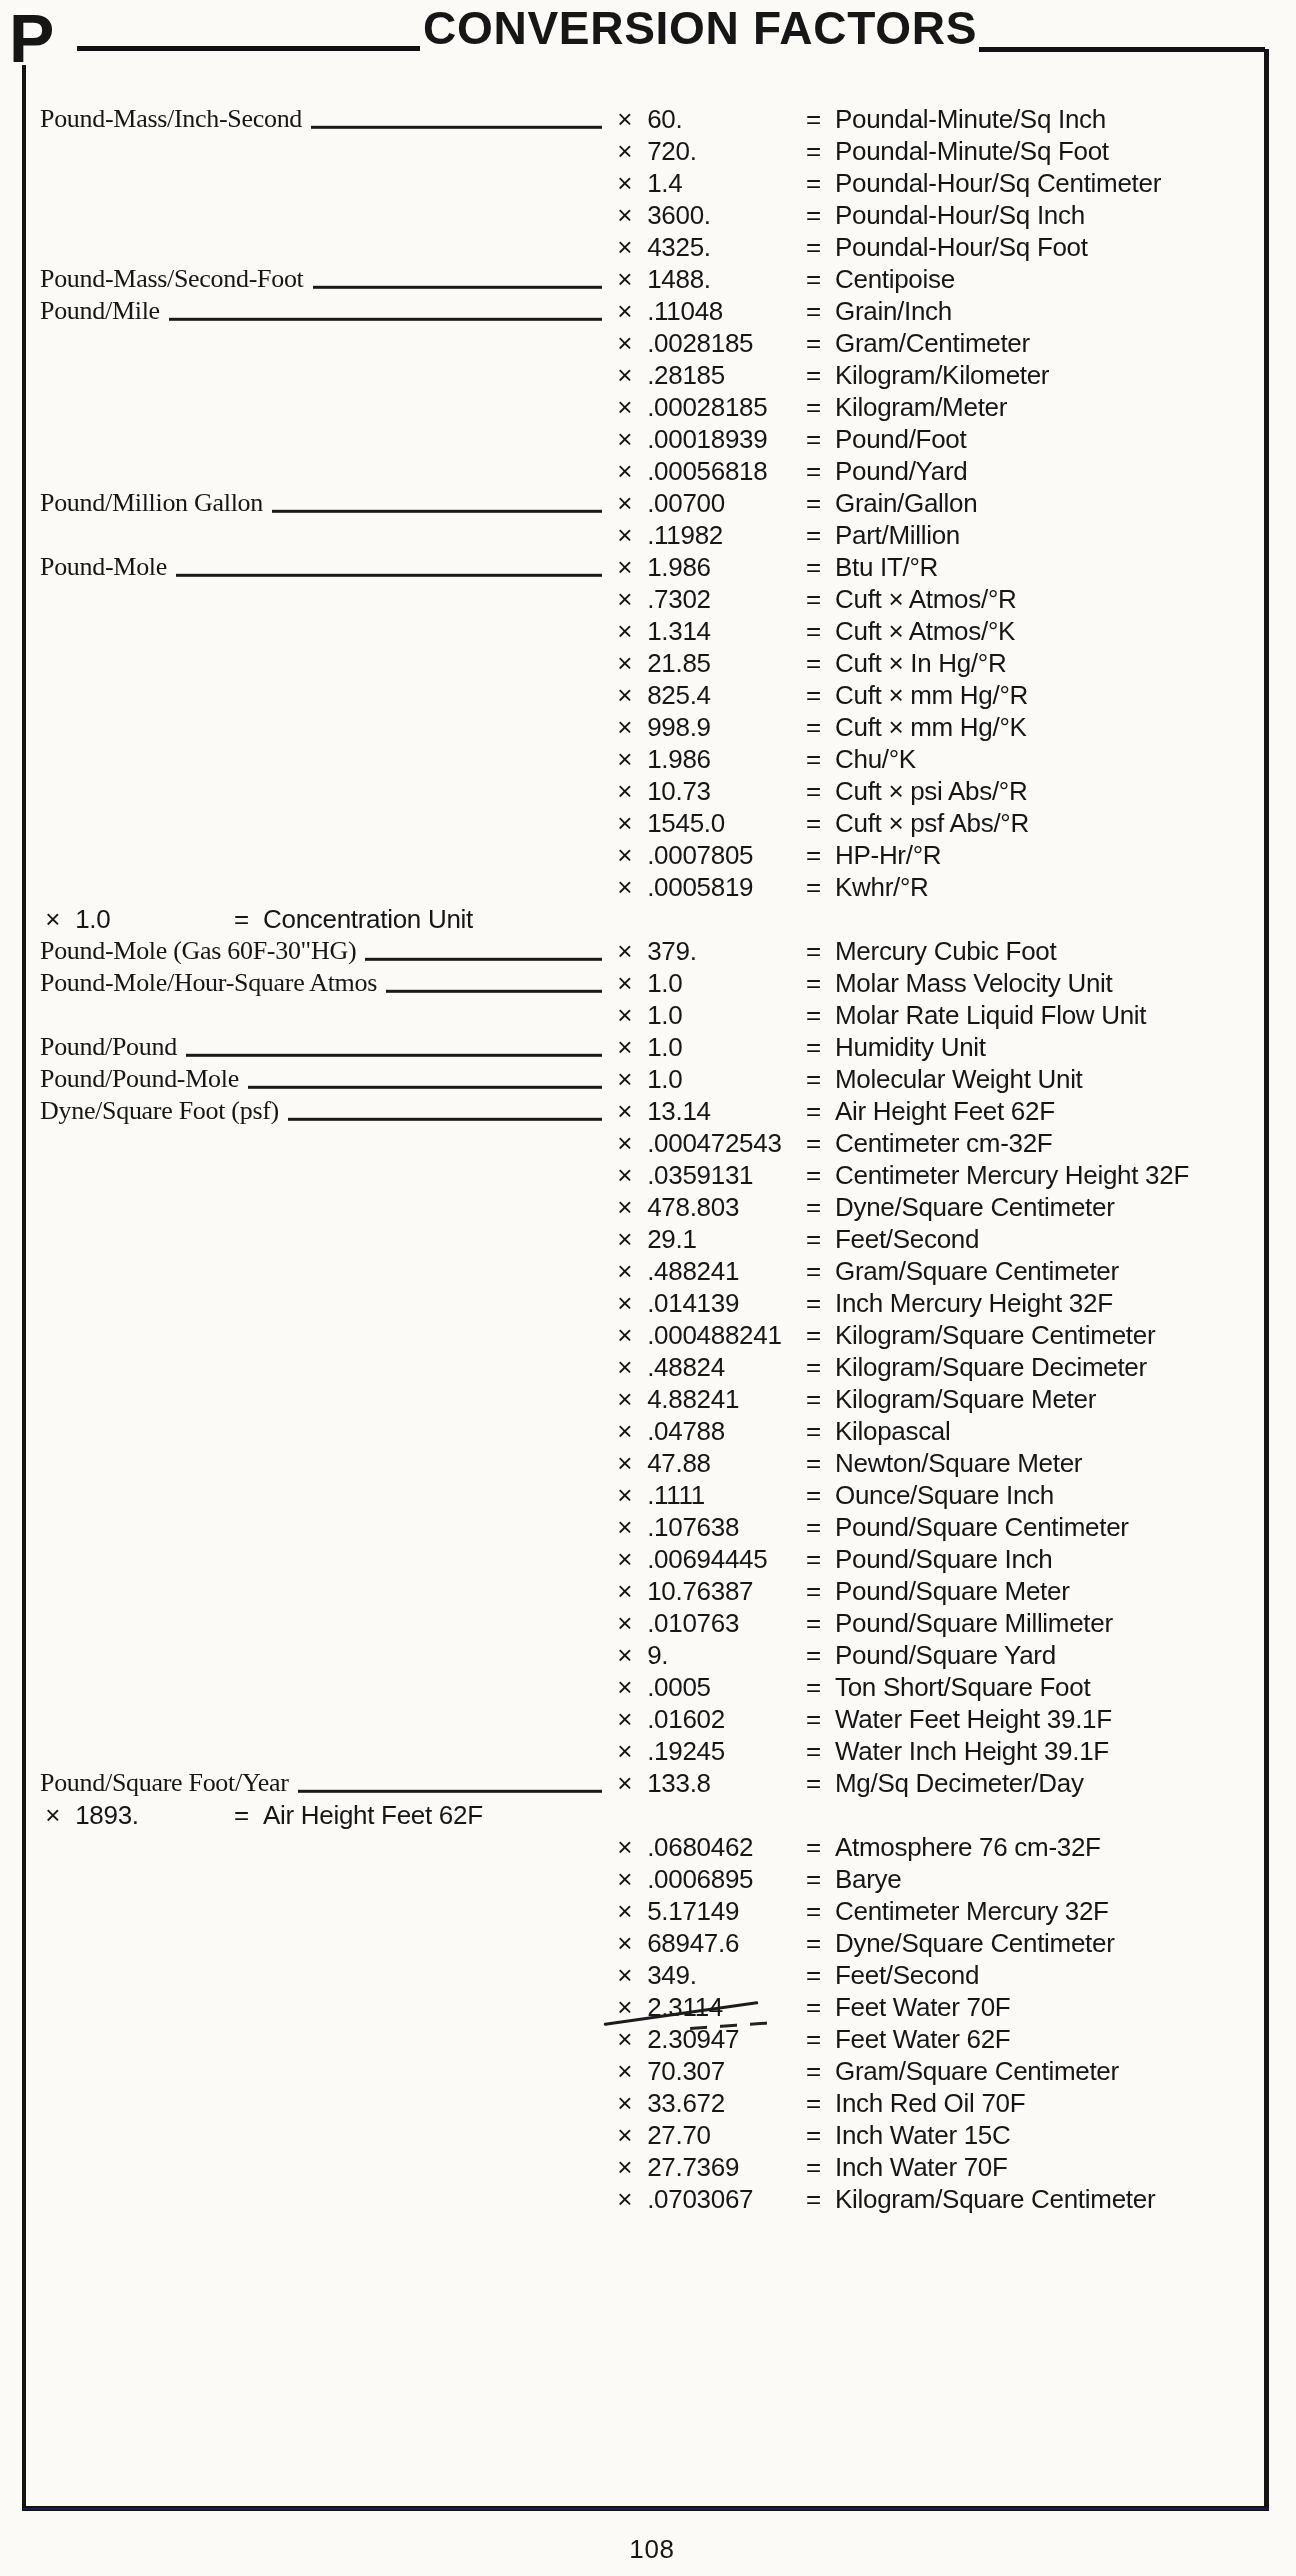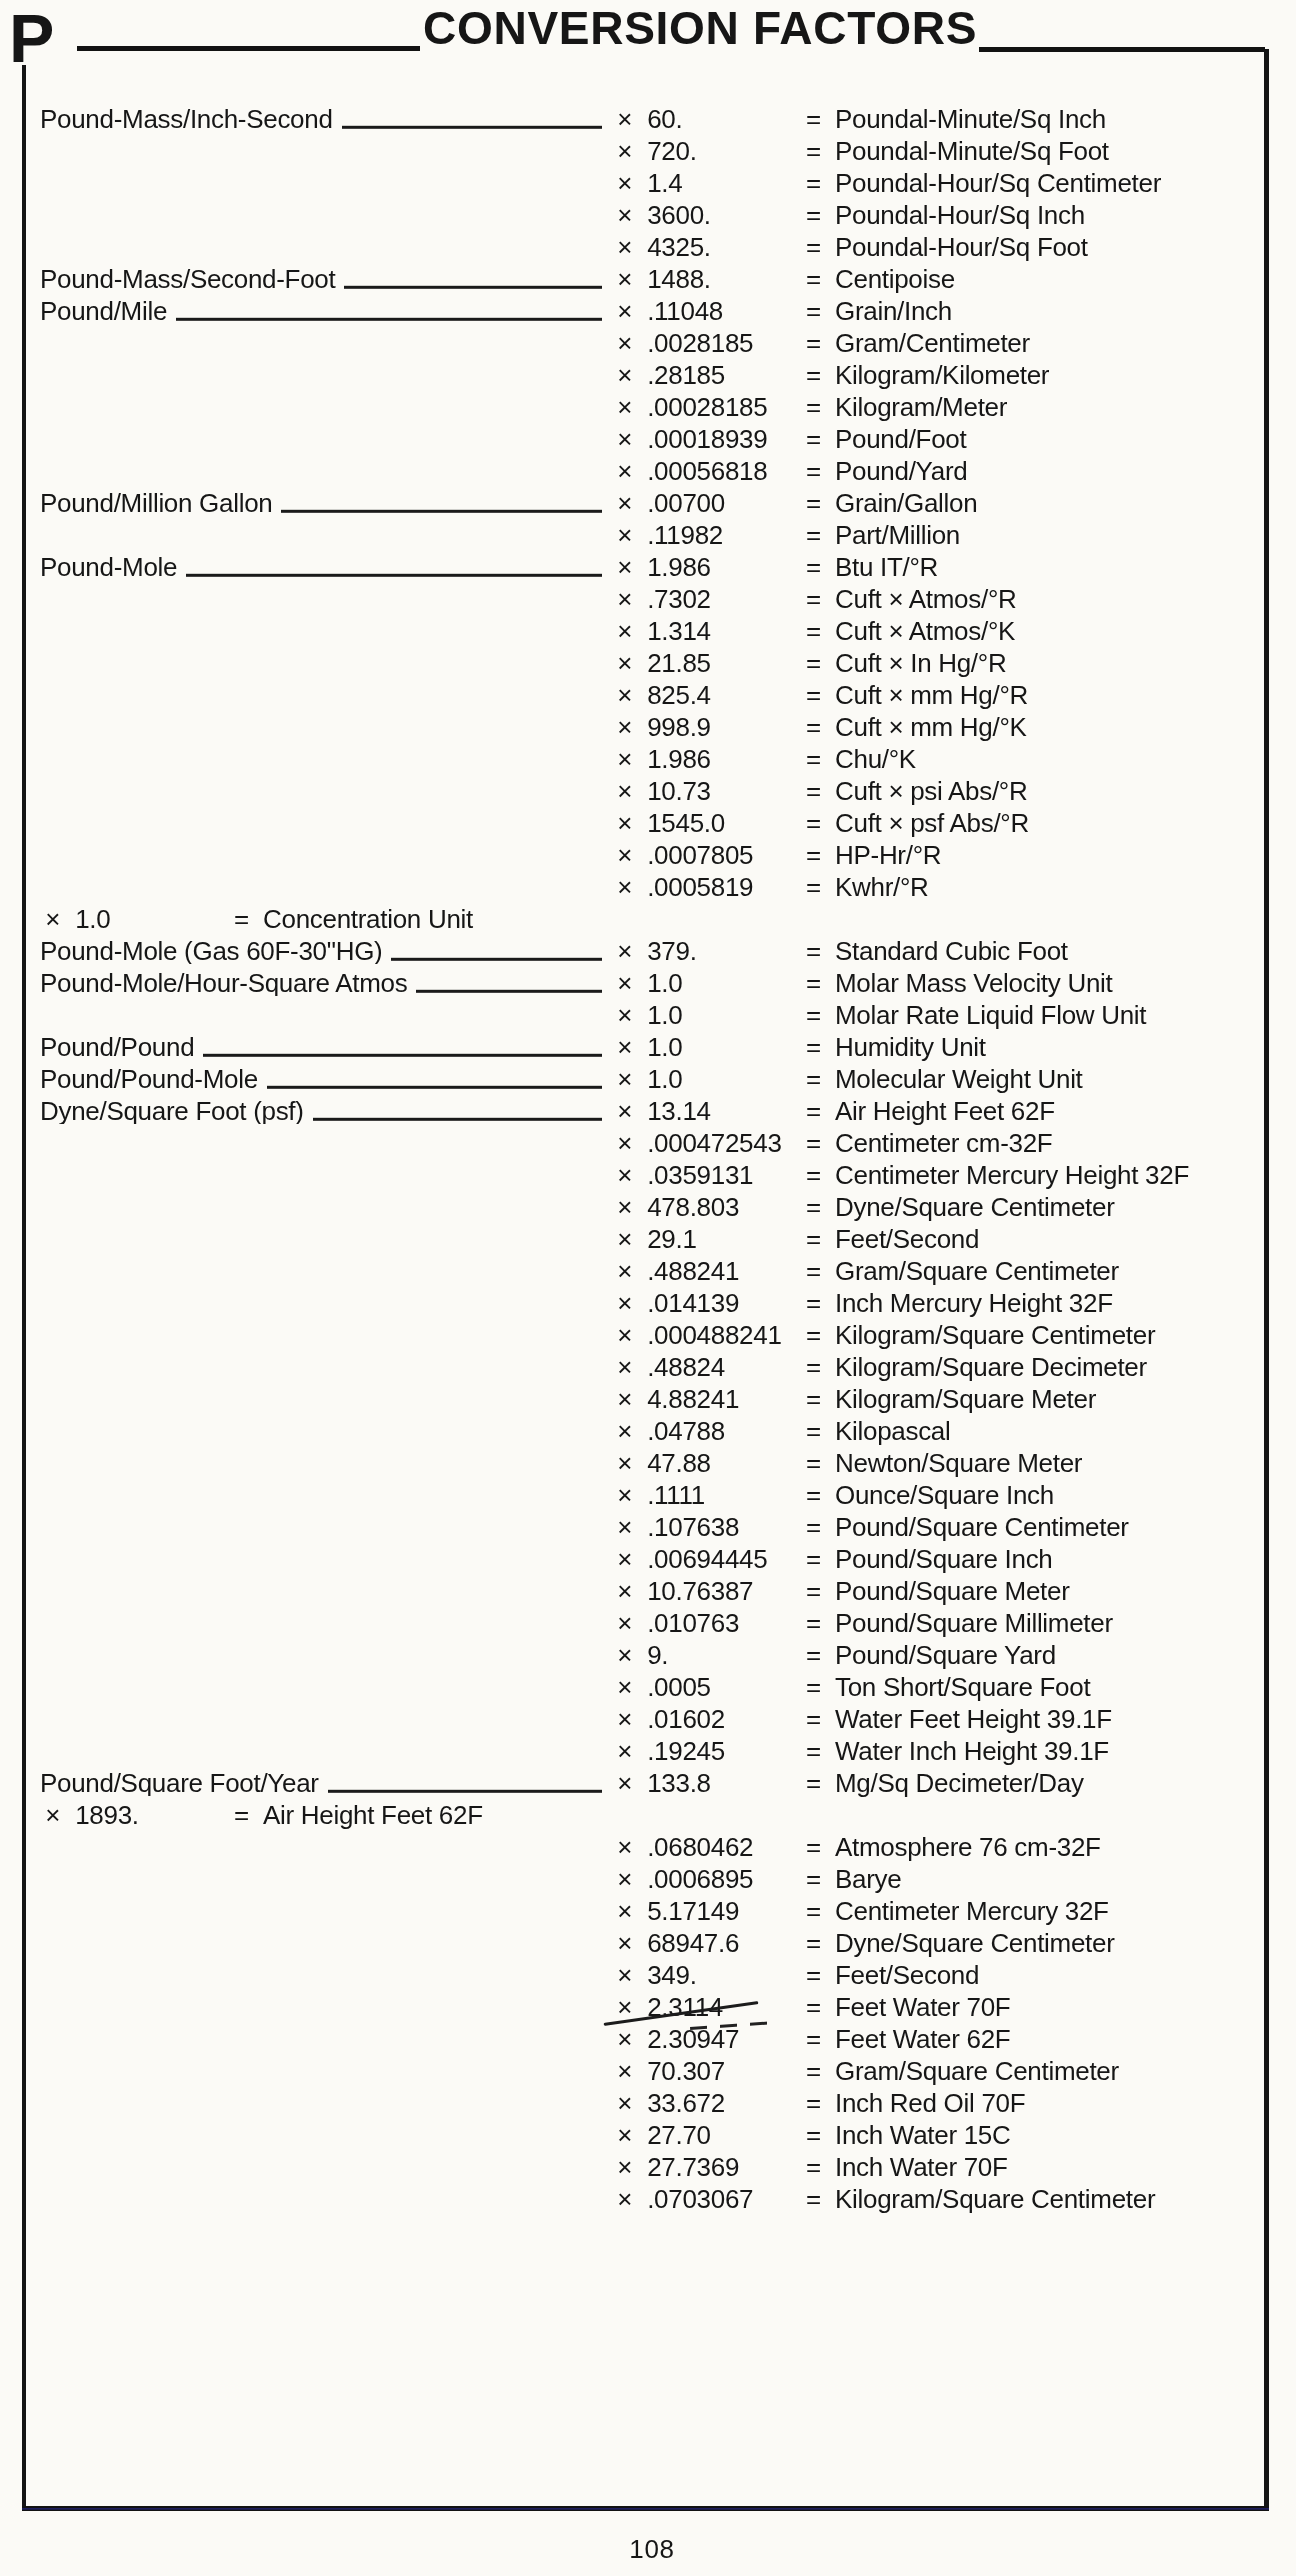--- a/index.html
+++ b/index.html
@@ -47,21 +47,21 @@
   
   .rows{
     position:absolute;left:40px;top:103px;width:1210px;
   }
   .row{
     display:flex;align-items:center;height:32px;
     font-size:26px;letter-spacing:-0.3px;line-height:1;
     white-space:nowrap;
   }
   .cell-label{width:572px;display:flex;align-items:center;overflow:hidden;}
-  .label-text{flex:0 0 auto;}
+  .label-text{flex:0 0 auto;font-family:Liberation Serif, serif;}
   .leader{
     flex:1 1 auto;height:0;
     border-bottom:3.3px solid #1a1a1a;
     margin-left:9px;margin-right:10.4px;
     transform:translateY(7.8px);
   }
   .cell-mult{width:194px;display:flex;align-items:center;position:relative;padding-left:5.2px;box-sizing:border-box;}
   .mult-sign{width:30px;flex:0 0 auto;}
   .cell-result{flex:1;display:flex;align-items:center;}
   .eq-sign{width:29px;flex:0 0 auto;}
@@ -402,21 +402,21 @@
         <div class="cell-label">
           <span class="label-text">Pound-Mole (Gas 60F-30"HG)</span>
           <span class="leader"></span>
         </div>
         <div class="cell-mult">
           <span class="mult-sign">×</span>
           <span class="factor-value">379.</span>
         </div>
         <div class="cell-result">
           <span class="eq-sign">=</span>
-          <span class="result-text">Standard Cubic Foot</span>
+          <span class="result-text">Mercury Cubic Foot</span>
         </div>
       </div>
       <div class="row">
         <div class="cell-label">
           <span class="label-text">Pound-Mole/Hour-Square Atmos</span>
           <span class="leader"></span>
         </div>
         <div class="cell-mult">
           <span class="mult-sign">×</span>
           <span class="factor-value">1.0</span>

